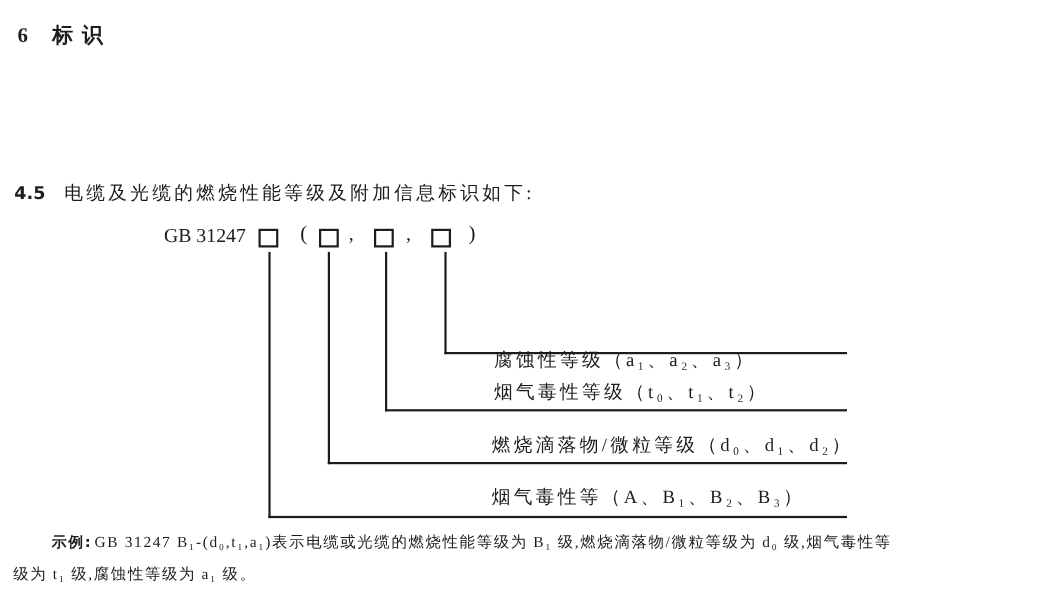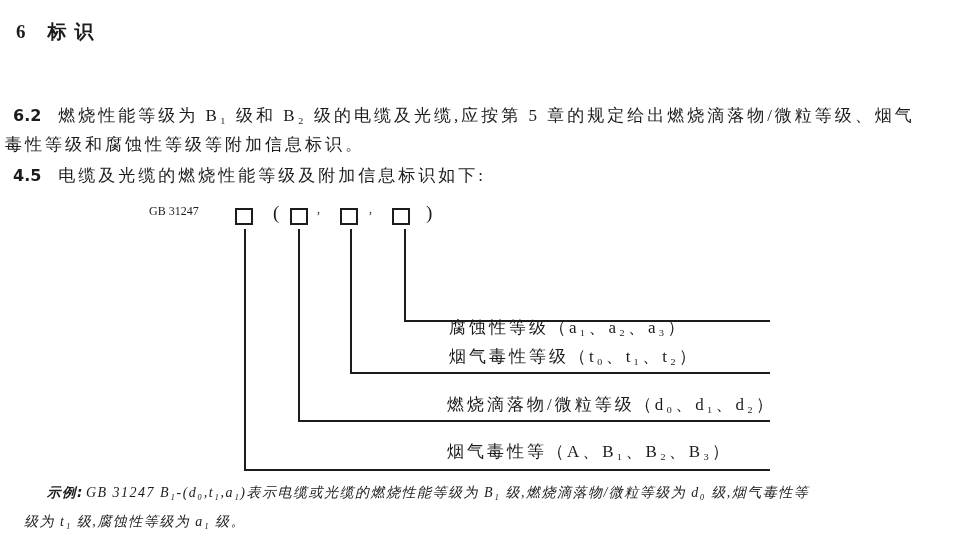--- a/index.html
+++ b/index.html
@@ -27,21 +27,21 @@
   .cnum {
     font-family: "DejaVu Sans", "Liberation Sans", sans-serif;
     font-weight: bold; font-size: 16px; letter-spacing: 0;
     margin-right: 17px;
   }
   .l-61  { top: 74px; }
   .l-62  { top: 104px; }
   .l-62b { top: 133px; left: 5px; }
   .l-63  { top: 164px; }
   
-  .f-piece { position: absolute; font-size: 12px; white-space: nowrap; }
+  .f-piece { position: absolute; font-size: 18px; white-space: nowrap; }
   .f-prefix { left: 149px; top: 204px; }
   .f-open  { left: 273px; top: 202px; font-size: 19px; }
   .f-c1    { left: 317px; top: 202px; }
   .f-c2    { left: 369px; top: 202px; }
   .f-close { left: 426px; top: 202px; font-size: 19px; }
   .blank-box {
     position: absolute; width: 14px; height: 13px;
     border: 2px solid #1c1c1c; background: #ffffff; top: 208px;
   }
   .b1 { left: 235px; } .b2 { left: 290px; } .b3 { left: 340px; } .b4 { left: 392px; }
@@ -59,43 +59,39 @@
   
   .dlabel {
     position: absolute; font-size: 17px; letter-spacing: 3px; white-space: nowrap;
   }
   .lbl-corr  { left: 449px; top: 289px; margin-top: 27px; }
   .lbl-smoke { left: 449px; top: 345px; }
   .lbl-drop  { left: 447px; top: 393px; }
   .lbl-perf  { left: 447px; top: 440px; }
   
   .exline {
-    position: absolute; font-size: 14px; letter-spacing: 1.5px; white-space: nowrap; font-style: italic;
+    position: absolute; font-size: 14px; letter-spacing: 1.5px; white-space: nowrap;
   }
   .ex1 { top: 484px; left: 47px; }
-  .ex2 { top: 513px; left: 12px; margin-left: 12px; }
+  .ex2 { top: 513px; left: 12px; }
   .ex-prefix {
     font-family: "DejaVu Sans", "Liberation Sans", sans-serif;
     font-weight: bold; font-size: 13.5px; margin-right: 2px;
   }
 </style>
 </head>
 <body>
 
 <div class="page">
 
   <div class="heading">
     <span class="h-num">6</span><span class="h-title">标识</span>
   </div>
 
 
-  <div class="bodyline l-62">
-    <span class="cnum">6.2</span><span>燃烧性能等级为 B₁ 级和 B₂ 级的电缆及光缆,应按第 5 章的规定给出燃烧滴落物/微粒等级、烟气</span>
-  </div>
-  <div class="bodyline l-62b">毒性等级和腐蚀性等级等附加信息标识。</div>
 
   <div class="bodyline l-63">
     <span class="cnum">4.5</span><span>电缆及光缆的燃烧性能等级及附加信息标识如下:</span>
   </div>
 
   <div>
 
     <span class="f-piece f-prefix">GB 31247</span>
     <span class="blank-box b1"></span>
     <span class="f-piece f-open">(</span>

